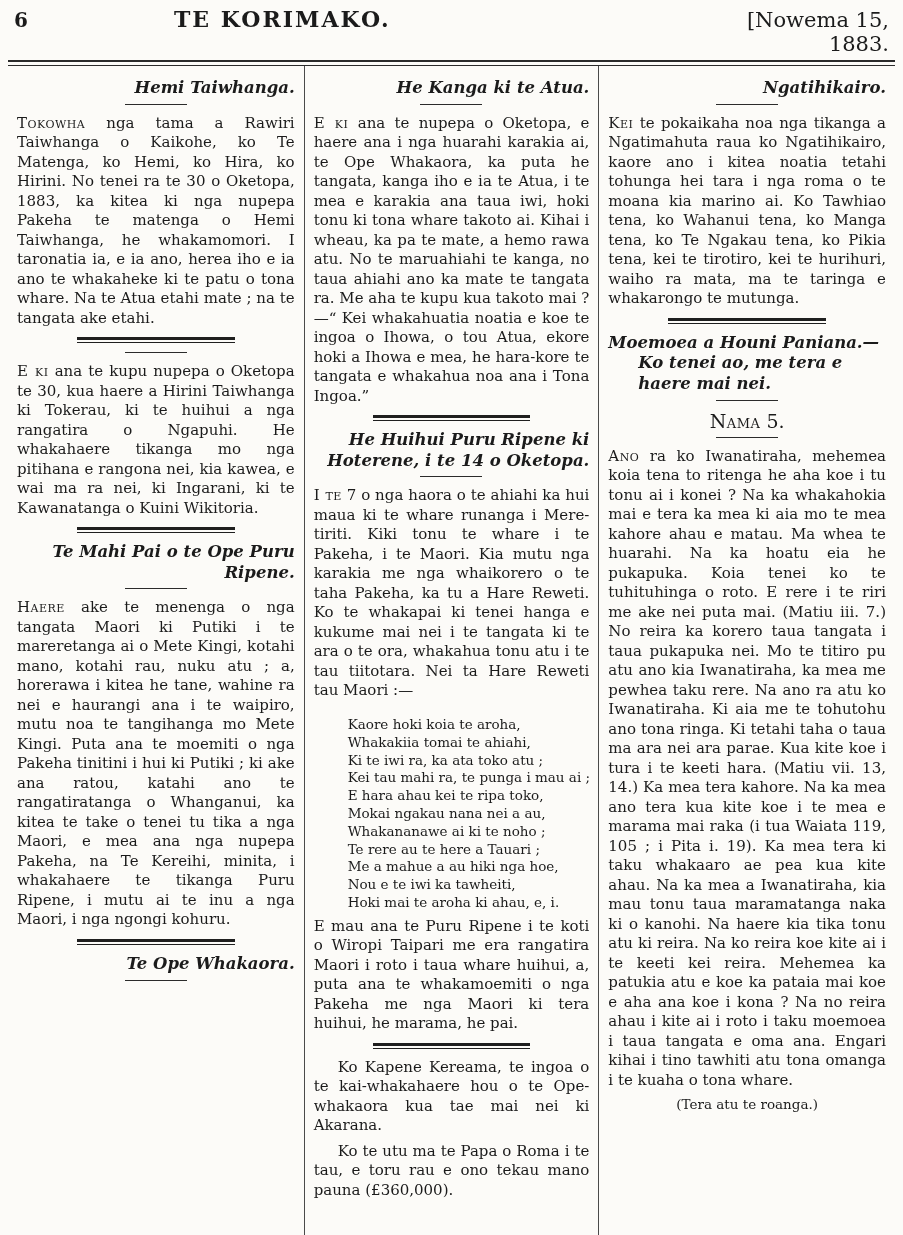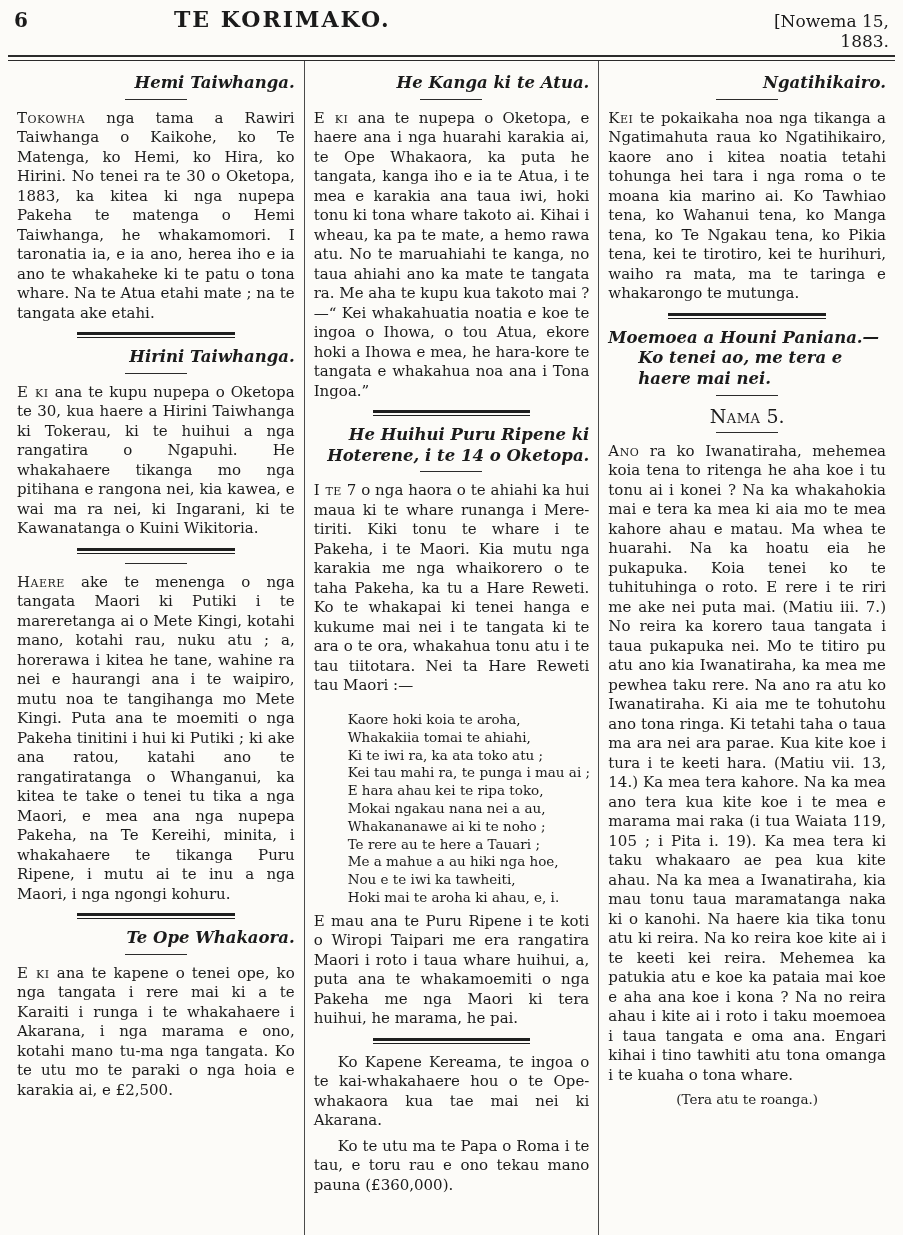--- a/index.html
+++ b/index.html
@@ -22,21 +22,21 @@
     padding: 2px 6px 3px 6px;
   }
   .page-num {
     font-size: 20px; font-weight: bold; width: 160px;
   }
   .mast-title {
     flex: 1; text-align: left; margin: 0;
     font-size: 22px; font-weight: bold; letter-spacing: 2px;
   }
   .mast-date {
-    width: 160px; text-align: right; font-size: 17px;
+    width: 160px; text-align: right; font-size: 21px;
   }
   .head-rule {
     height: 3px;
     border-top: 2px solid #2b2b2b;
     border-bottom: 1px solid #2b2b2b;
     margin: 1px 0 0 0;
   }
   
   .columns {
     display: grid;
@@ -106,38 +106,37 @@
 
       <article>
         <h2 class="art-head">Hemi Taiwhanga.</h2>
         <div class="head-underline"></div>
         <p class="body-text"><span class="lead">Tokowha</span><span> nga tama a Rawiri Taiwhanga o Kaikohe, ko Te Matenga, ko Hemi, ko Hira, ko Hirini.  No tenei ra te 30 o Oketopa, 1883, ka kitea ki nga nupepa Pakeha te matenga o Hemi Taiwhanga, he whakamomori.  I taronatia ia, e ia ano, herea iho e ia ano te whakaheke ki te patu o tona whare.  Na te Atua etahi mate ; na te tangata ake etahi.</span></p>
       </article>
 
       <div class="section-rule"></div>
 
       <article>
-        <h2 class="art-head">Hirini Taiwhanga.</h2>
         <div class="head-underline"></div>
         <p class="body-text"><span class="lead">E ki</span><span> ana te kupu nupepa o Oketopa te 30, kua haere a Hirini Taiwhanga ki Tokerau, ki te huihui a nga rangatira o Ngapuhi.  He whakahaere tikanga mo nga pitihana e rangona nei, kia kawea, e wai ma ra nei, ki Ingarani, ki te Kawanatanga o Kuini Wikitoria.</span></p>
       </article>
 
       <div class="section-rule"></div>
 
       <article>
+        <h2 class="art-head">Te Mahi Pai o te Ope Puru Ripene.</h2>
         <div class="head-underline"></div>
         <p class="body-text"><span class="lead">Haere</span><span> ake te menenga o nga tangata Maori ki Putiki i te mareretanga ai o Mete Kingi, kotahi mano, kotahi rau, nuku atu ; a, horerawa i kitea he tane, wahine ra nei e haurangi ana i te waipiro, mutu noa te tangihanga mo Mete Kingi.  Puta ana te moemiti o nga Pakeha tinitini i hui ki Putiki ; ki ake ana ratou, katahi ano te rangatiratanga o Whanganui, ka kitea te take o tenei tu tika a nga Maori, e mea ana nga nupepa Pakeha, na Te Kereihi, minita, i whakahaere te tikanga Puru Ripene, i mutu ai te inu a nga Maori, i nga ngongi kohuru.</span></p>
       </article>
 
       <div class="section-rule"></div>
 
       <article>
         <h2 class="art-head">Te Ope Whakaora.</h2>
         <div class="head-underline"></div>
-        <p class="body-text"><span class="lead">E ki</span><span> ana te kapene o tenei ope, ko nga tangata i rere mai ki a te Karaiti i runga i te whakahaere i Akarana, i nga marama e ono, kotahi mano tu-ma nga tangata.  Ko te utu mo te paraki o nga hoia e karakia ai, e £2,500.</span></p>
       </article>
 
     </section>
 
     <section class="col col-mid">
 
       <article>
         <h2 class="art-head">He Kanga ki te Atua.</h2>
         <div class="head-underline"></div>
         <p class="body-text"><span class="lead">E ki</span><span> ana te nupepa o Oketopa, e haere ana i nga huarahi karakia ai, te Ope Whakaora, ka puta he tangata, kanga iho e ia te Atua, i te mea e karakia ana taua iwi, hoki tonu ki tona whare takoto ai.  Kihai i wheau, ka pa te mate, a hemo rawa atu.  No te maruahiahi te kanga, no taua ahiahi ano ka mate te tangata ra.  Me aha te kupu kua takoto mai ?—“ Kei whakahuatia noatia e koe te ingoa o Ihowa, o tou Atua, ekore hoki a Ihowa e mea, he hara-kore te tangata e whakahua noa ana i Tona Ingoa.”</span></p>

